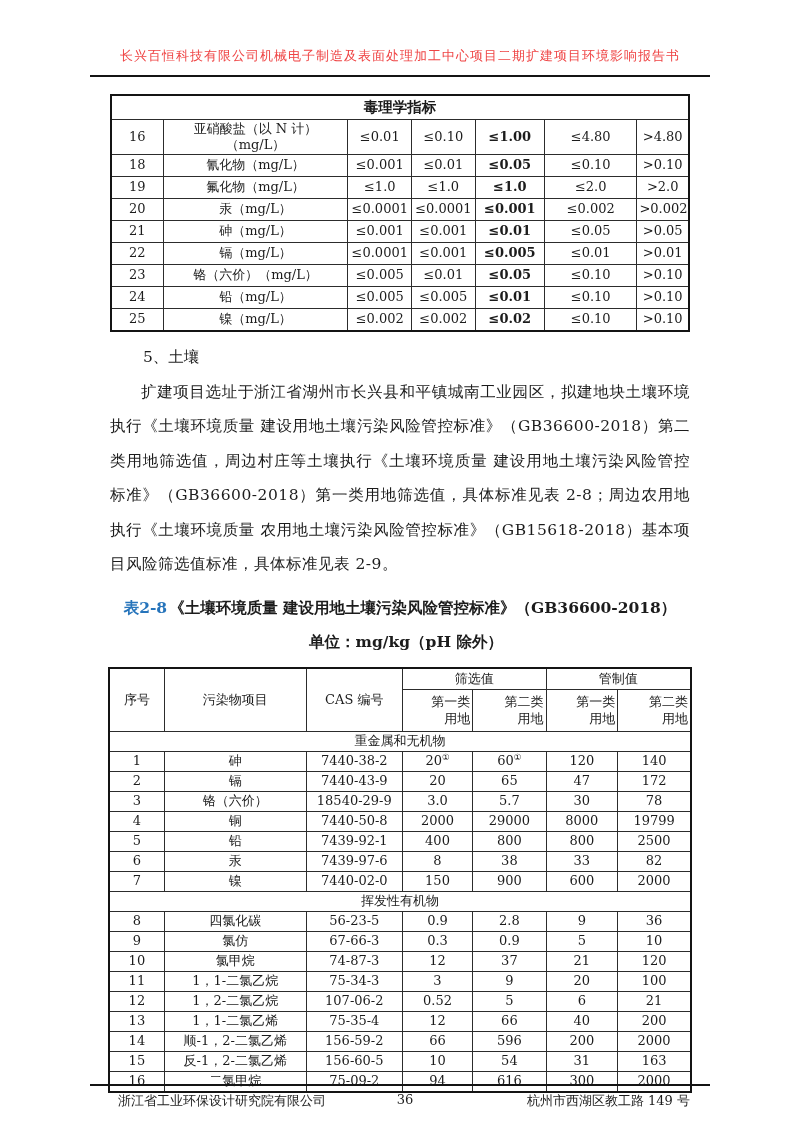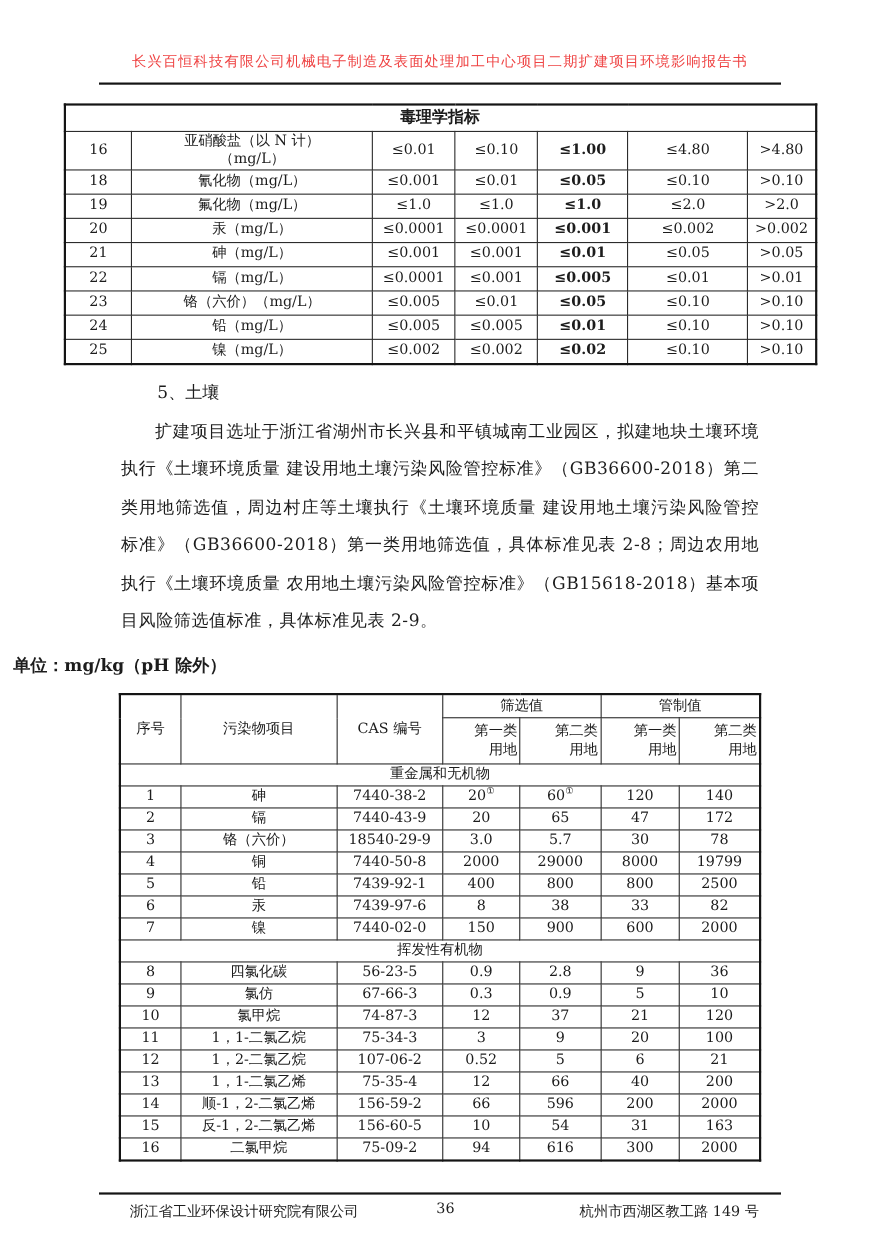--- a/index.html
+++ b/index.html
@@ -36,21 +36,21 @@
     font-weight: normal;
     font-size: 13px;
     line-height: 1.25;
   }
   .pre { white-space: pre-line; }
   sup { font-size: 8.5px; vertical-align: super; line-height: 0; }
   td.bold { font-weight: bold; }
 
   
   .tox-table {
-    width: 685px;
+    width: 580px;
     margin: 17px auto 0 auto;
     border: 2px solid #141414;
   }
   .tox-table thead th {
     font-weight: bold;
     font-size: 14.5px;
     height: 24px;
   }
   .tox-table tbody td { height: 22px; }
 
@@ -71,20 +71,21 @@
   
   .table-title {
     margin-top: 16px;
     text-align: center;
     font-size: 15.5px;
     font-weight: bold;
   }
   .table-label { color: #2674bb; margin-right: 2px; }
   .table-unit {
     margin-top: 13px;
+    text-align: center;
     font-size: 15.5px;
     font-weight: bold;
     padding-left: 12px;
   }
 
   
   .soil-table {
     width: 584px;
     margin: 14px auto 0 auto;
     border: 2px solid #141414;
@@ -219,20 +220,23 @@
           <td>≤0.10</td>
           <td>&gt;0.10</td>
         </tr>
       </tbody>
   </table>
 
   <div class="soil-heading">5、土壤</div>
 
   <p class="soil-paragraph">扩建项目选址于浙江省湖州市长兴县和平镇城南工业园区，拟建地块土壤环境执行《土壤环境质量 建设用地土壤污染风险管控标准》（GB36600-2018）第二类用地筛选值，周边村庄等土壤执行《土壤环境质量 建设用地土壤污染风险管控标准》（GB36600-2018）第一类用地筛选值，具体标准见表 2-8；周边农用地执行《土壤环境质量 农用地土壤污染风险管控标准》（GB15618-2018）基本项目风险筛选值标准，具体标准见表 2-9。</p>
 
+  <div class="table-title">
+    <span class="table-label">表2-8</span><span>《土壤环境质量 建设用地土壤污染风险管控标准》（GB36600-2018）</span>
+  </div>
   <div class="table-unit">单位：mg/kg（pH 除外）</div>
 
   <table class="soil-table">
     <colgroup>
       <col style="width:9.5%">
         <col style="width:24.4%">
         <col style="width:16.5%">
       <col style="width:12.1%">
         <col style="width:12.6%">
         <col style="width:12.3%">

